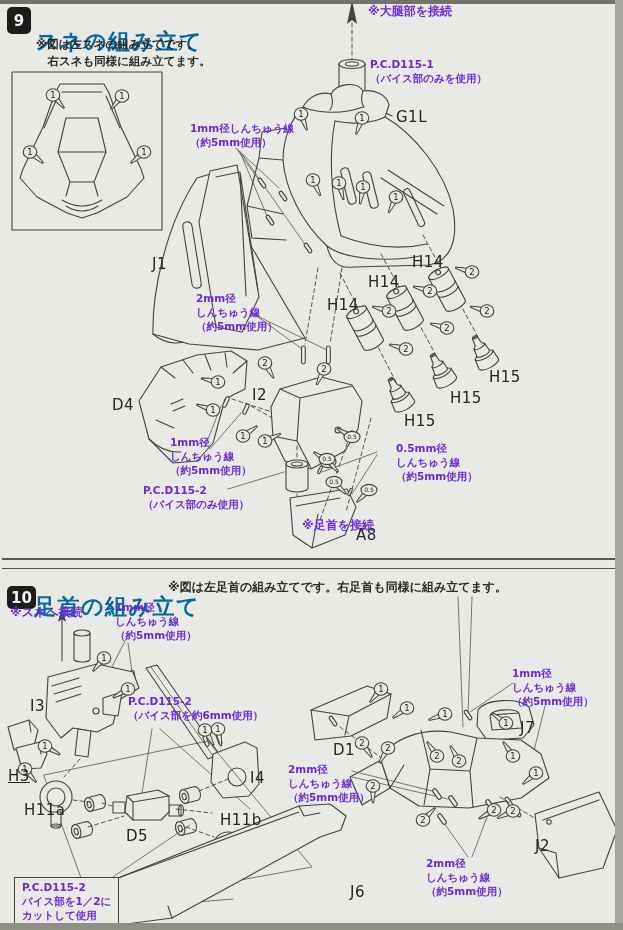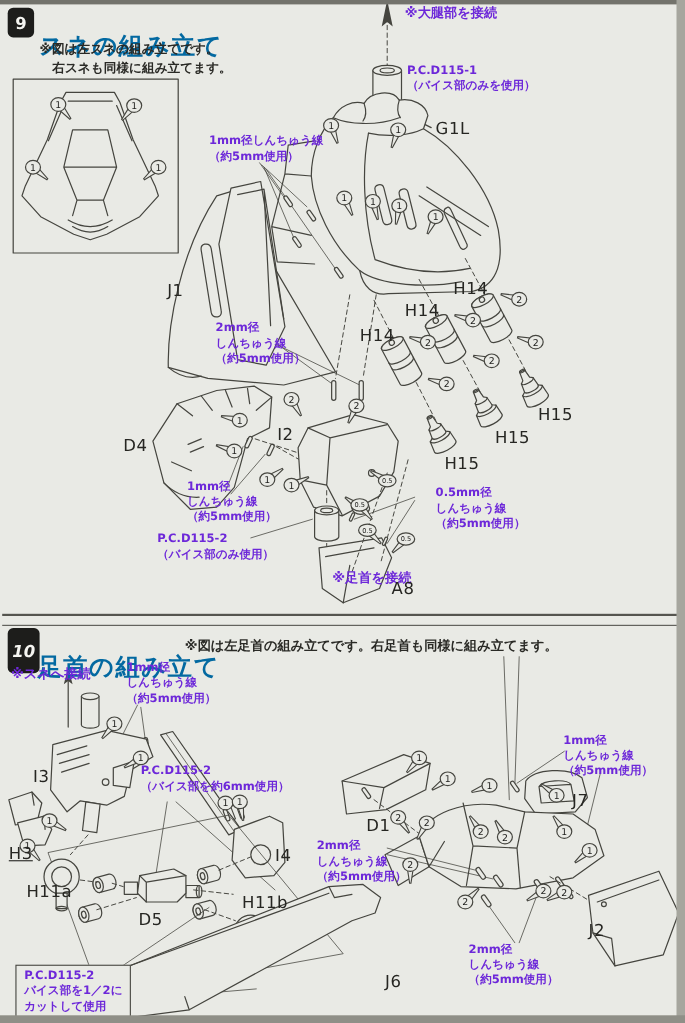--- a/index.html
+++ b/index.html
@@ -17,21 +17,21 @@
   .art{position:absolute;inset:0;}
   .art .ln{stroke:#45453f;stroke-width:1.1;fill:none;stroke-linejoin:round;stroke-linecap:round;}
   .art .fl{fill:#e9eae5;}
   .art .dash{stroke-dasharray:4 3;stroke-width:0.9;}
   .art .thin{stroke-width:0.7;}
   .art .solid{fill:#45453f;stroke:none;}
   .badge{position:absolute;background:#1d1d1b;color:#f4f4f0;font-weight:bold;
          font-size:15px;display:flex;align-items:center;justify-content:center;
          border-radius:4px;box-shadow:0 0 0 1px #1d1d1b;}
   .s9 .badge{left:8px;top:8px;width:22px;height:25px;}
-  .s10 .badge{left:8px;top:3px;width:27px;height:39px;font-style:italic;}
+  .s10 .badge{left:8px;top:18px;width:27px;height:21px;}
   .title{position:absolute;font-size:22px;font-weight:bold;letter-spacing:1.5px;color:#0369a1;}
   .s9 .title{left:36px;top:9px;}
   .s10 .title{left:34px;top:5px;}
   .note{position:absolute;font-size:11.5px;font-weight:600;color:#2a2a26;line-height:1.45;}
   .s9 .note{left:36px;top:36px;}
   .s9 .note div:nth-child(2){padding-left:1em;}
   .s10 .note{left:168px;top:10px;font-size:12px;}
   .callout{position:absolute;font-size:10.5px;font-weight:600;line-height:1.32;
            white-space:nowrap;color:#6d28d9;}
   .callout.big{font-size:12px;font-weight:bold;}

